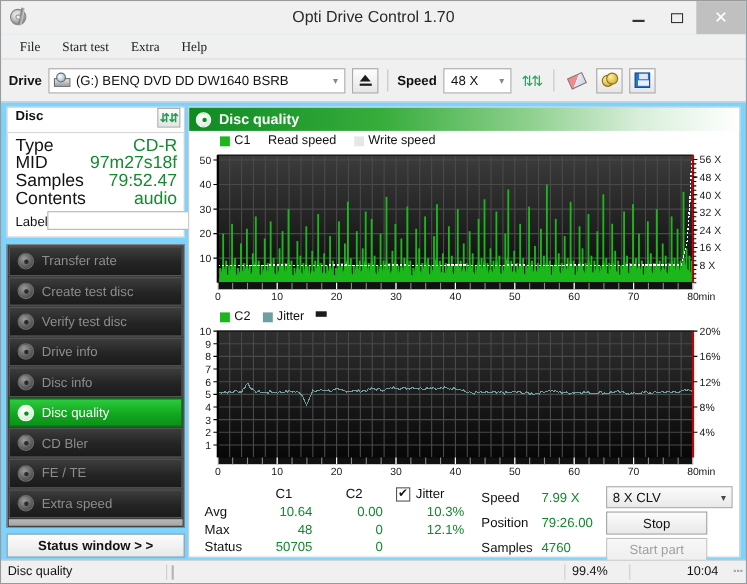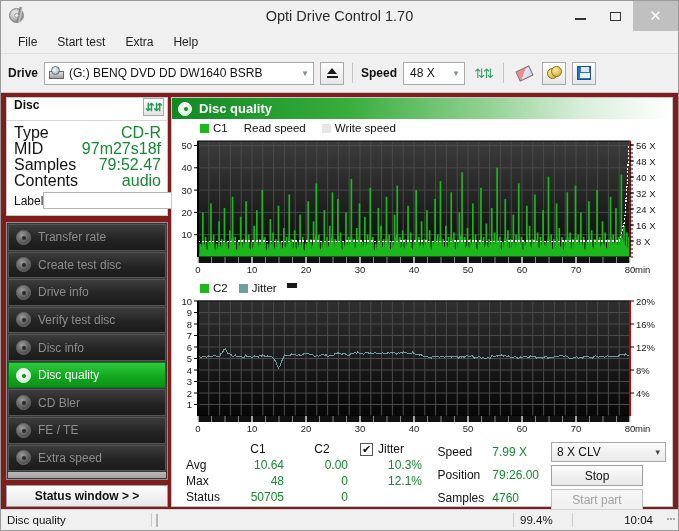--- a/index.html
+++ b/index.html
@@ -5,21 +5,21 @@
   html,body{margin:0;padding:0;}
   body{
     width:679px;height:531px;overflow:hidden;
     font-family:"Liberation Sans",sans-serif;
     font-size:12px;
     background:#2b4a6f;
     -webkit-font-smoothing:antialiased;
   }
   .window{
     position:absolute;left:0;top:0;width:679px;height:531px;
-    background:#7f1d1d;
+    background:#7dd3fc;
     border:1px solid #9a9a9a;
     box-sizing:border-box;
     display:flex;flex-direction:column;
   }
   
   .titlebar{
     height:30px;background:#f0f0f0;
     display:flex;align-items:center;position:relative;flex:0 0 auto;
   }
   .app-icon{
@@ -52,21 +52,21 @@
   .min-glyph{width:11px;height:2px;background:#333;display:block;margin-top:6px;}
   .max-glyph{width:11px;height:9px;border:1.5px solid #333;box-sizing:border-box;display:block;}
 
   
   .menubar{
     height:22px;display:flex;align-items:center;
     background:#f0f0f0;padding-left:8px;gap:2px;flex:0 0 auto;
     border-bottom:1px solid #dfdfdf;
   }
   .menu-item{
-    padding:3px 9px;font-size:12px;color:#222;border-radius:2px;
+    padding:3px 9px;font-size:12px;color:#222;border-radius:2px;font-family:Liberation Serif, serif;
   }
 
   
   .drivebar{
     height:38px;display:flex;align-items:center;gap:6px;padding:0 7px;
     background:#f0f0f0;flex:0 0 auto;
     border-bottom:1px solid #c9c9c9;
   }
   .lbl-bold{font-weight:bold;font-size:12px;color:#111;}
   .combo{
@@ -371,25 +371,25 @@
         <div class="navbtn">
           <span class="nico"></span>
           <span>Transfer rate</span>
         </div>
         <div class="navbtn">
           <span class="nico"></span>
           <span>Create test disc</span>
         </div>
         <div class="navbtn">
           <span class="nico"></span>
-          <span>Drive info</span>
+          <span>Verify test disc</span>
         </div>
         <div class="navbtn">
           <span class="nico"></span>
-          <span>Verify test disc</span>
+          <span>Drive info</span>
         </div>
         <div class="navbtn">
           <span class="nico"></span>
           <span>Disc info</span>
         </div>
         <div class="navbtn active">
           <span class="nico"></span>
           <span>Disc quality</span>
         </div>
         <div class="navbtn">

